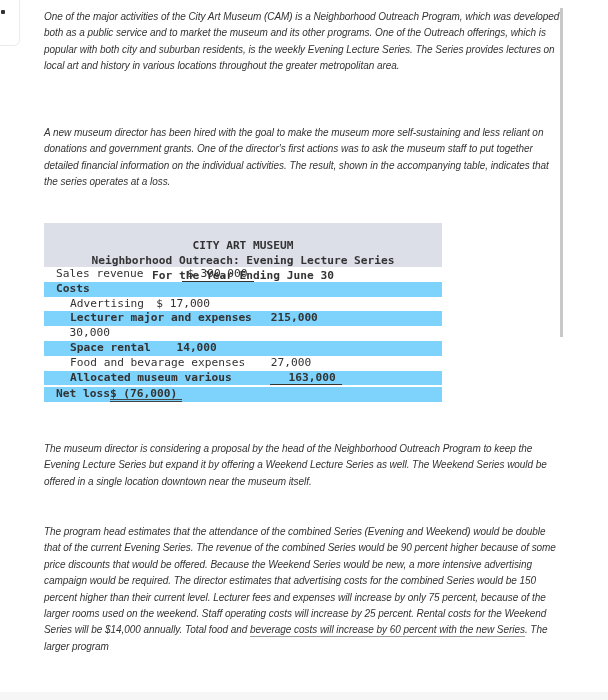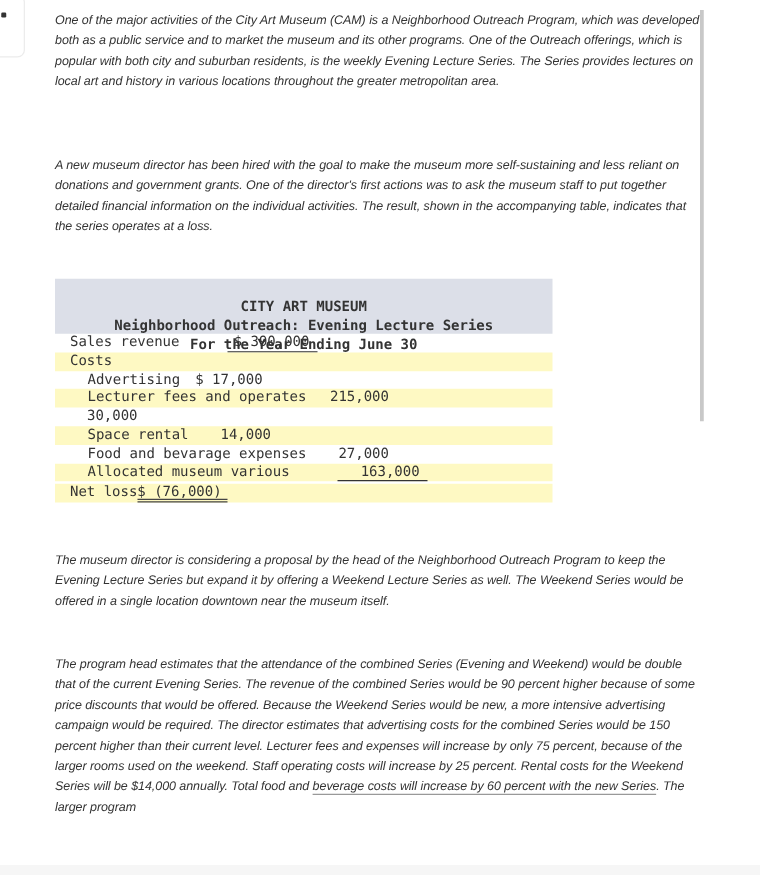--- a/index.html
+++ b/index.html
@@ -86,21 +86,21 @@
       padding-left: 0;
       box-sizing: border-box;
     }
     .fin-row {
       display: flex;
       justify-content: flex-start;
       height: 14.8px;
       line-height: 14.8px;
       position: relative;
     }
-    .fin-row.shade { background: #fef9c3; }
+    .fin-row.shade { background: #7dd3fc; font-weight: bold; }
     .fin-row .label { padding-left: 12px; white-space: pre; }
     .fin-row.indent .label { padding-left: 26px; }
     .fin-row .amount {
       width: 66px;
       text-align: right;
       padding-right: 6px;
       white-space: pre;
     }
     .rule-below .amount { border-bottom: 1px solid #333; margin-left: 38px; }
     .double-below .amount { border-bottom: 3px double #444; }
@@ -141,21 +141,21 @@
   </div>
   <div class="fin-row shade">
     <span class="label">Costs</span>
     <span class="amount"></span>
   </div>
   <div class="fin-row indent">
     <span class="label">Advertising</span>
     <span class="amount">$ 17,000</span>
   </div>
   <div class="fin-row indent shade">
-    <span class="label">Lecturer fees and operates</span>
+    <span class="label">Lecturer major and expenses</span>
     <span class="amount">215,000</span>
   </div>
   <div class="fin-row indent">
     <span class="amount">30,000</span>
   </div>
   <div class="fin-row indent shade">
     <span class="label">Space rental</span>
     <span class="amount">14,000</span>
   </div>
   <div class="fin-row indent">

